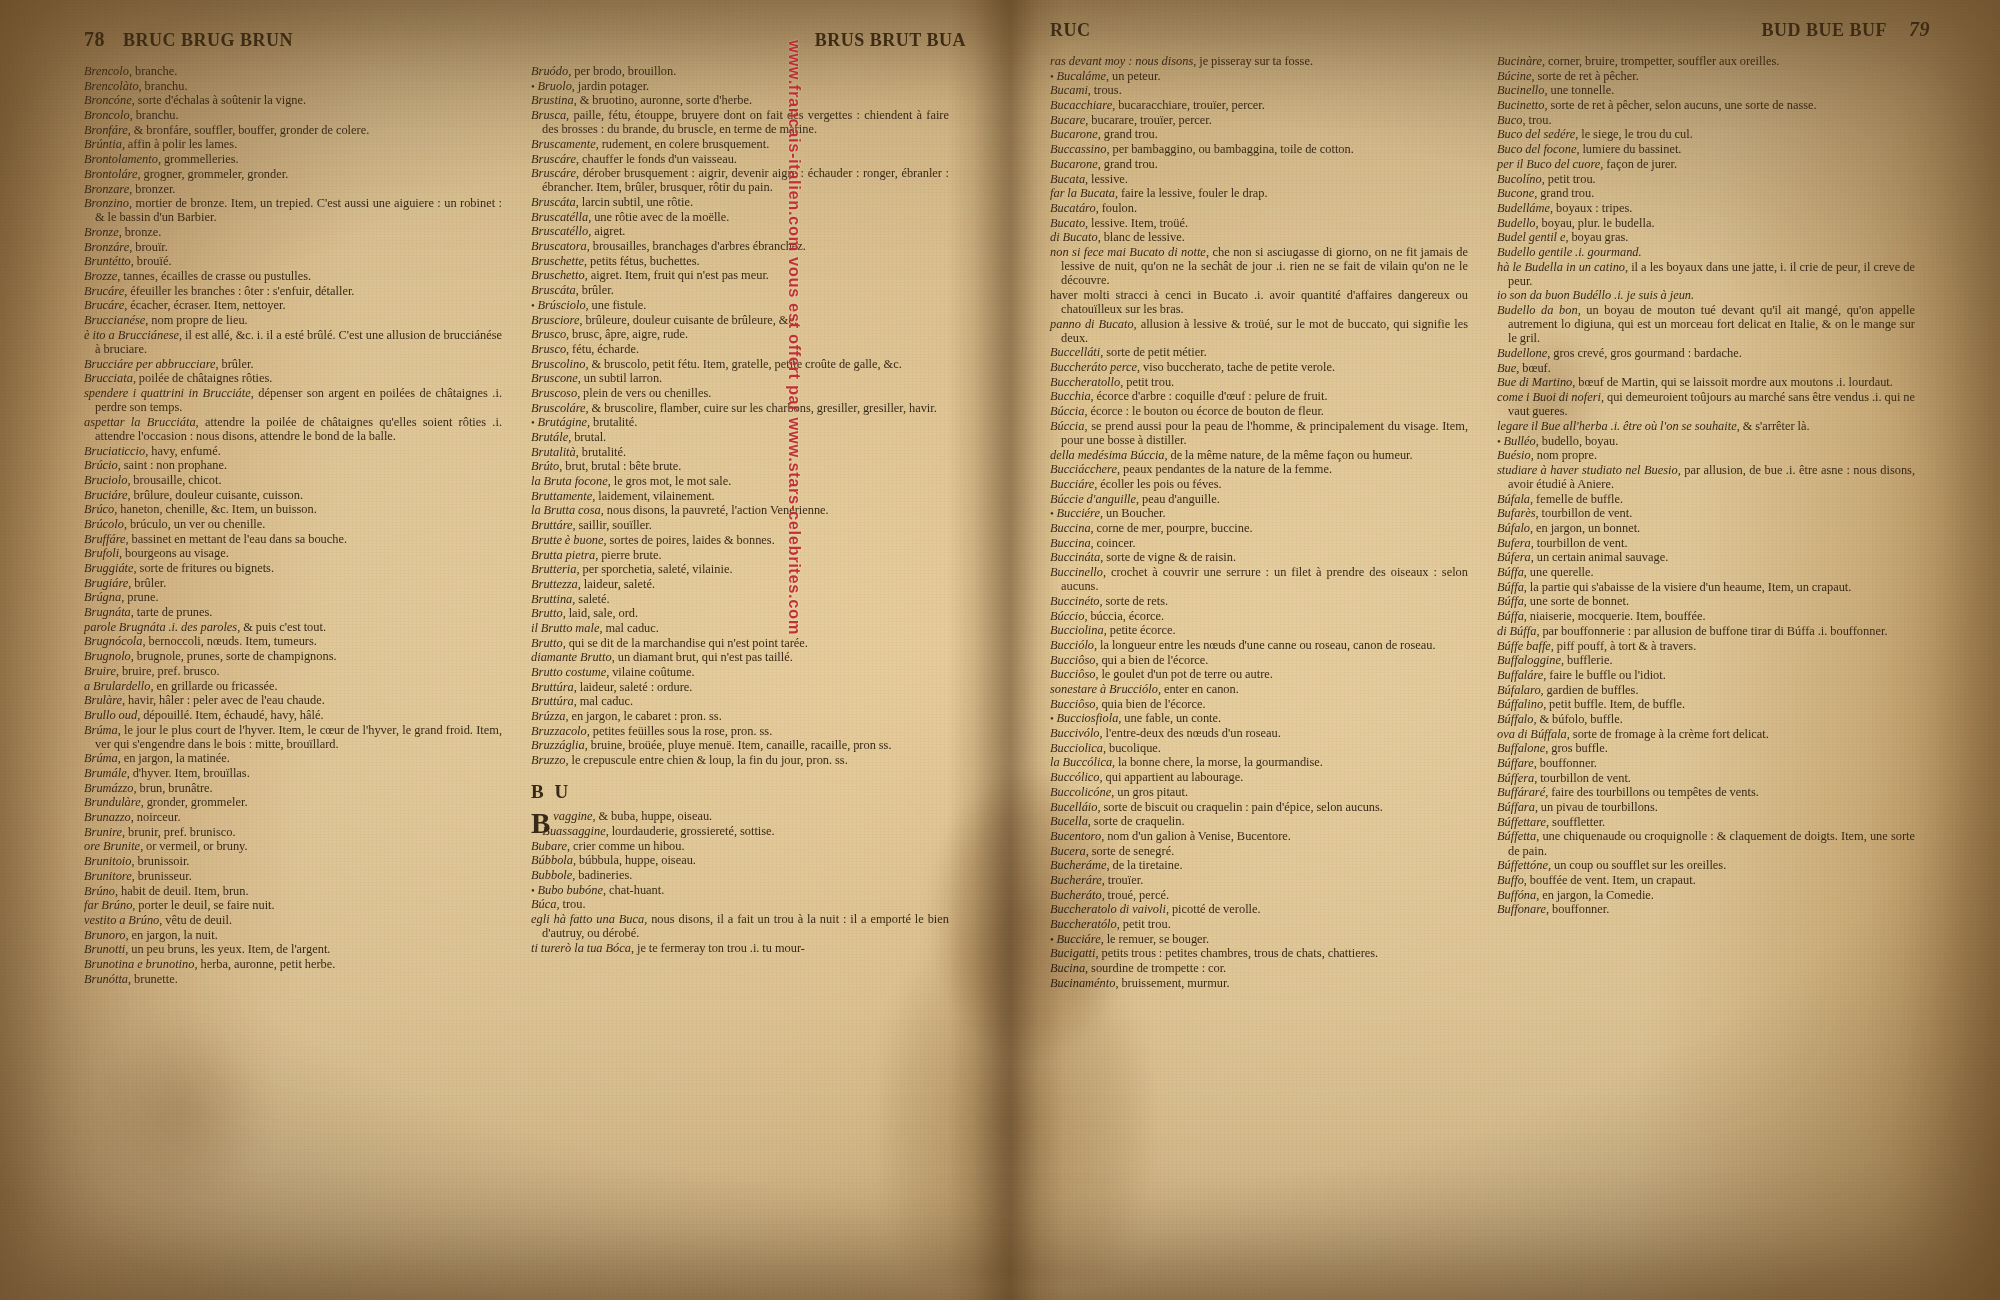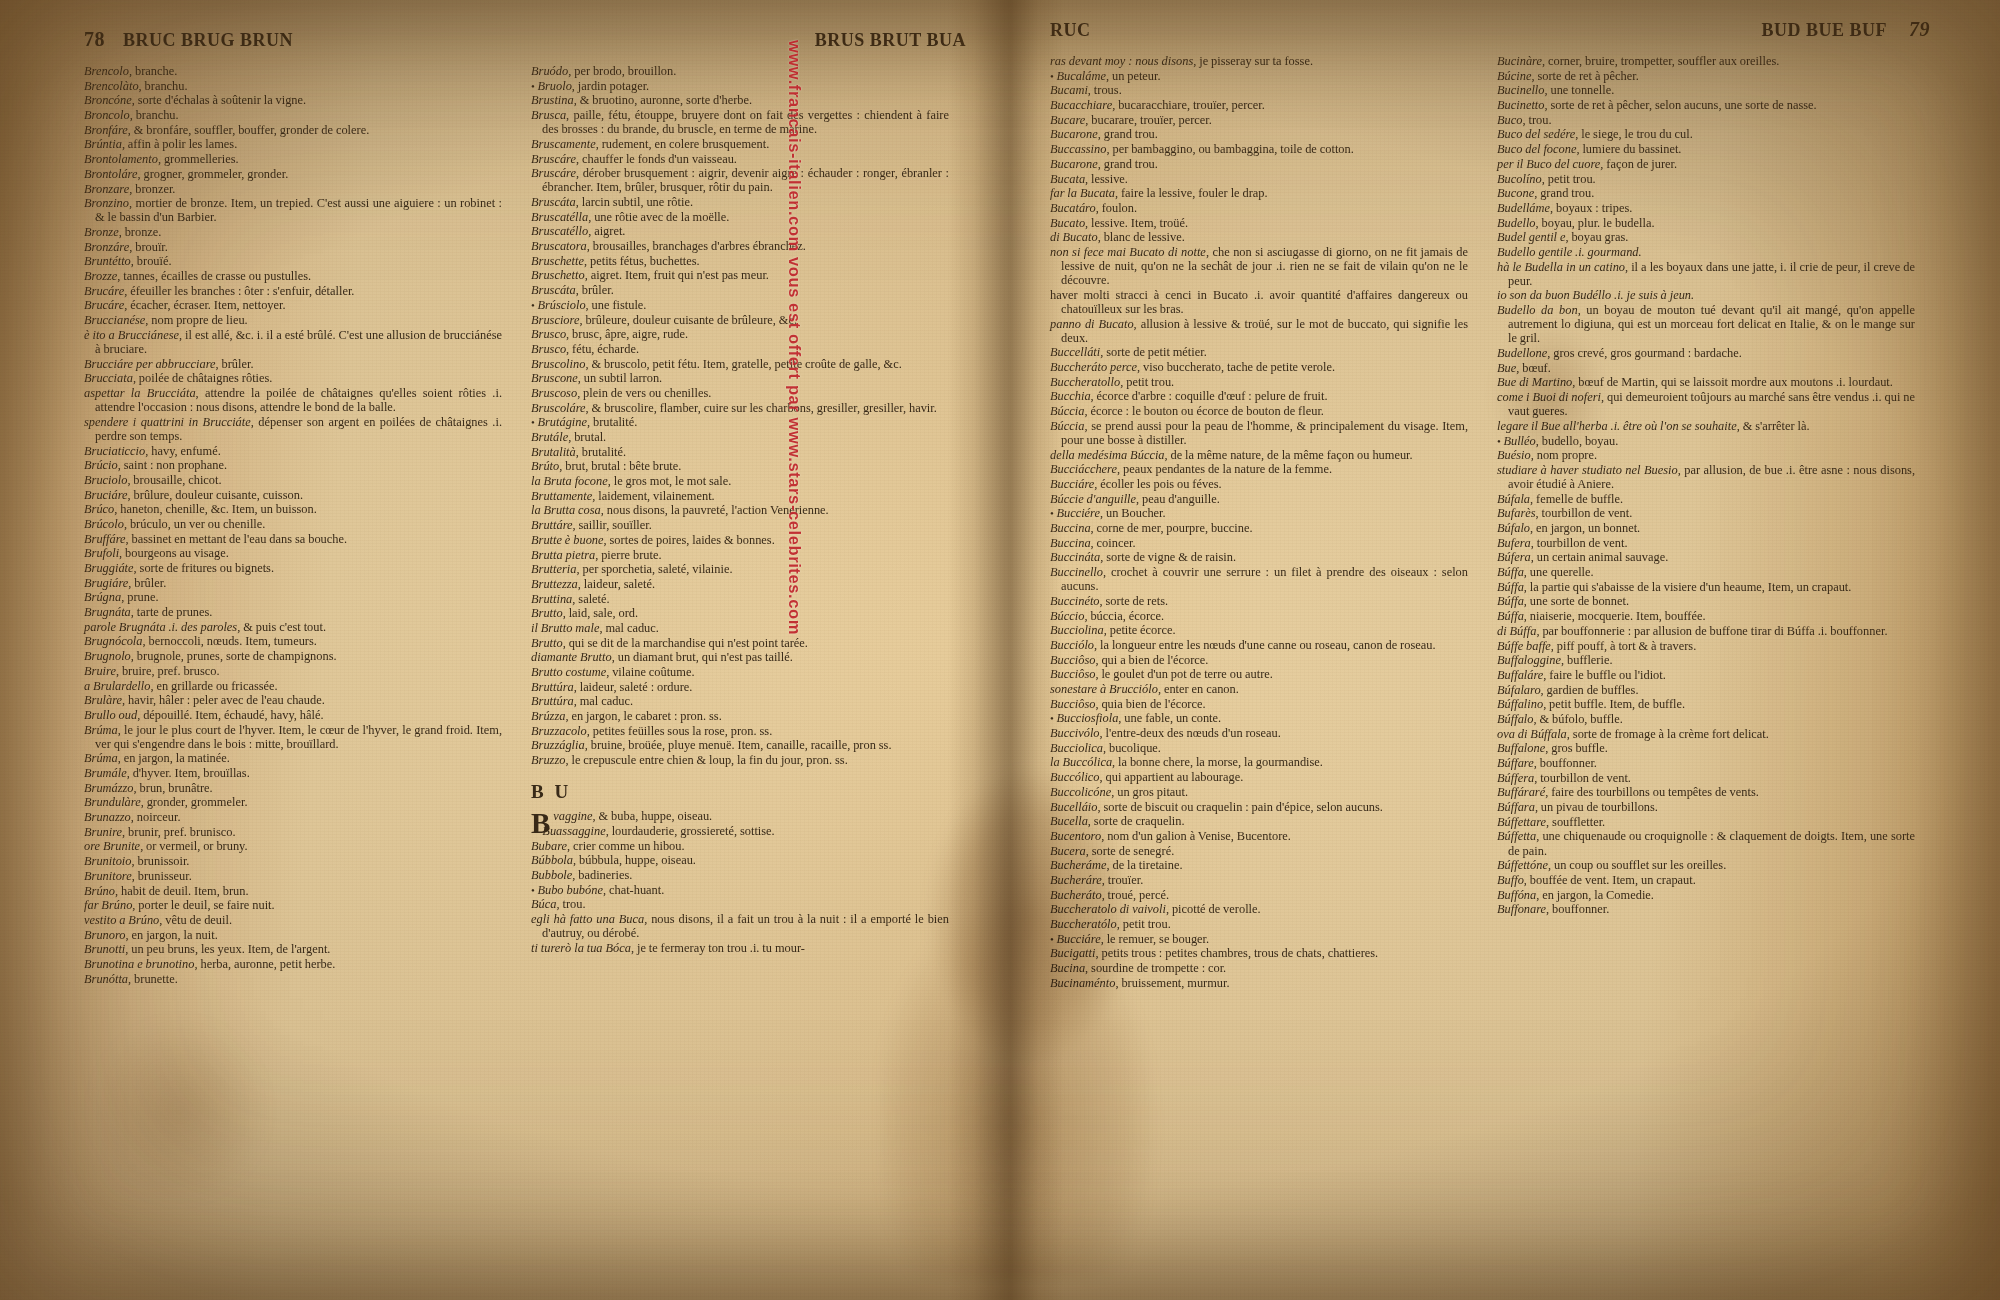--- a/index.html
+++ b/index.html
@@ -211,22 +211,22 @@
           <p class="entry"><i class="hw">Bronze</i>, bronze.</p>
           <p class="entry"><i class="hw">Bronzáre</i>, brouïr.</p>
           <p class="entry"><i class="hw">Bruntétto</i>, brouïé.</p>
           <p class="entry"><i class="hw">Brozze</i>, tannes, écailles de crasse ou pustulles.</p>
           <p class="entry"><i class="hw">Brucáre</i>, éfeuiller les branches : ôter : s'enfuir, détaller.</p>
           <p class="entry"><i class="hw">Brucáre</i>, écacher, écraser. Item, nettoyer.</p>
           <p class="entry"><i class="hw">Bruccianése</i>, nom propre de lieu.</p>
           <p class="entry"><i class="hw">è ito a Brucciánese</i>, il est allé, &amp;c. i. il a esté brûlé. C'est une allusion de brucciánése à bruciare.</p>
           <p class="entry"><i class="hw">Brucciáre per abbrucciare</i>, brûler.</p>
           <p class="entry"><i class="hw">Brucciata</i>, poilée de châtaignes rôties.</p>
+          <p class="entry"><i class="hw">spendere i quattrini in Brucciáte</i>, dépenser son argent en poilées de châtaignes .i. perdre son temps.</p>
           <p class="entry"><i class="hw">aspettar la Brucciáta</i>, attendre la poilée de châtaignes qu'elles soient rôties .i. attendre l'occasion : nous disons, attendre le bond de la balle.</p>
-          <p class="entry"><i class="hw">spendere i quattrini in Brucciáte</i>, dépenser son argent en poilées de châtaignes .i. perdre son temps.</p>
           <p class="entry"><i class="hw">Bruciaticcio</i>, havy, enfumé.</p>
           <p class="entry"><i class="hw">Brúcio</i>, saint : non prophane.</p>
           <p class="entry"><i class="hw">Bruciolo</i>, brousaille, chicot.</p>
           <p class="entry"><i class="hw">Bruciáre</i>, brûlure, douleur cuisante, cuisson.</p>
           <p class="entry"><i class="hw">Brúco</i>, haneton, chenille, &amp;c. Item, un buisson.</p>
           <p class="entry"><i class="hw">Brúcolo</i>, brúculo, un ver ou chenille.</p>
           <p class="entry"><i class="hw">Bruffáre</i>, bassinet en mettant de l'eau dans sa bouche.</p>
           <p class="entry"><i class="hw">Brufoli</i>, bourgeons au visage.</p>
           <p class="entry"><i class="hw">Bruggiáte</i>, sorte de fritures ou bignets.</p>
           <p class="entry"><i class="hw">Brugiáre</i>, brûler.</p>

